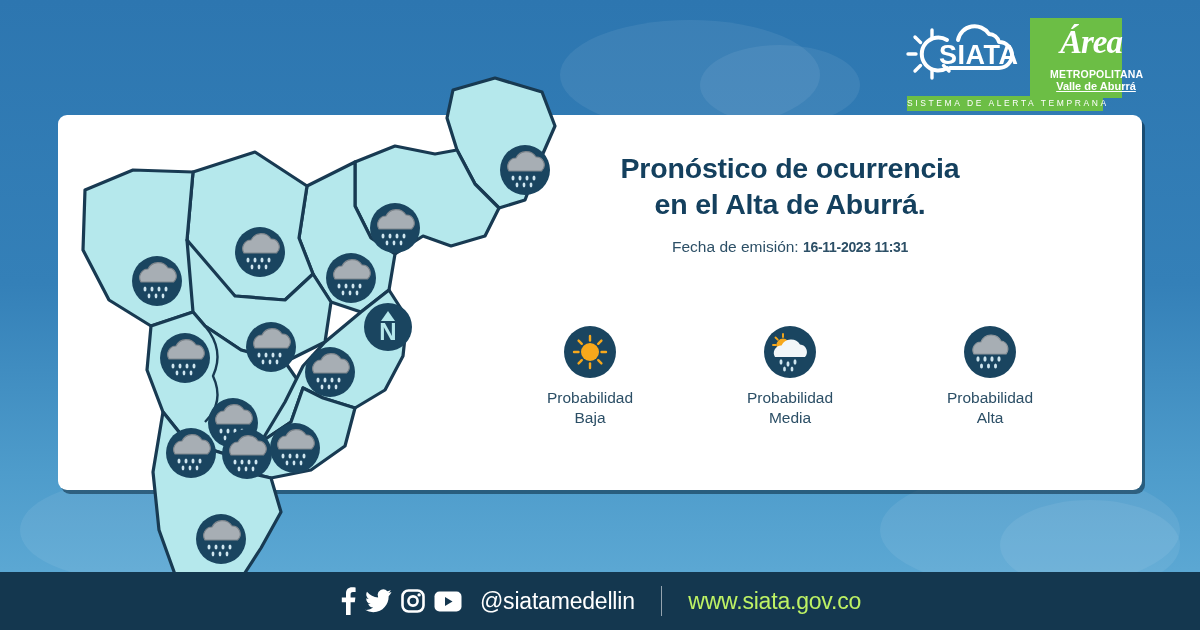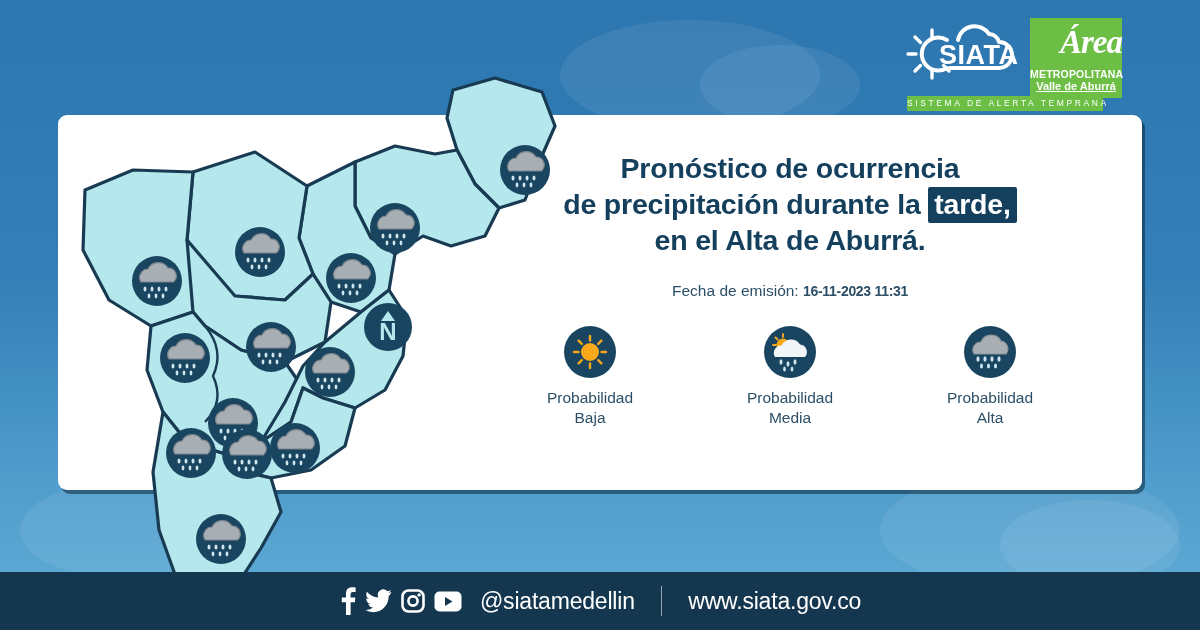--- a/index.html
+++ b/index.html
@@ -69,20 +69,21 @@
     line-height: 44px;
     letter-spacing: -1px;
   }
   .area-sub1, .area-sub2 {
     position: absolute;
     width: 92px;
     text-align: center;
     color: #ffffff;
     font-weight: bold;
     font-family: "Liberation Sans", sans-serif;
+    padding-left: 20px;
   }
   .area-sub1 { top: 50px; font-size: 10.5px; letter-spacing: 0.2px; }
   .area-sub2 { top: 62px; font-size: 11px; text-decoration: underline; }
 
   .tagline {
     position: absolute;
     left: 12px;
     top: 78px;
     width: 196px;
     height: 15px;
@@ -134,21 +135,21 @@
     text-align: center;
     letter-spacing: -0.2px;
   }
   .hl {
     background: #14405e;
     color: #ffffff;
     padding: 1px 6px 3px 6px;
     border-radius: 2px;
   }
   .date-row {
-    margin-top: 24px;
+    margin-top: 16px;
     text-align: center;
     color: #2c4f66;
     font-size: 15.5px;
   }
   .date-label { font-size: 15.5px; }
   .date-value { font-size: 14px; font-weight: bold; letter-spacing: -0.3px; }
 
   
   #legend {
     position: absolute;
@@ -198,21 +199,21 @@
     font-size: 23px;
     letter-spacing: -0.2px;
   }
   .fdiv {
     width: 1.5px;
     height: 30px;
     background: rgba(255,255,255,0.55);
     margin: 0 26px;
   }
   .website {
-    color: #ffffff;
+    color: #bef264;
     font-size: 23px;
     letter-spacing: -0.2px;
   }
 </style>
 </head>
 <body>
 
 <div id="stage">
 
   <div class="bg-cloud c1"></div>
@@ -313,24 +314,20 @@
           <use href="#rainIcon" transform="translate(192,404)"></use>
           <use href="#rainIcon" transform="translate(240,398)"></use>
           <use href="#rainIcon" transform="translate(166,489)"></use>
         </g>
     </svg>
   </div>
 
   <div id="right-col">
     <div class="title">
       <div>Pronóstico de ocurrencia</div>
-      <div>
-        <span>de precipitación durante la</span>
-        <span class="hl">tarde,</span>
-      </div>
       <div>en el Alta de Aburrá.</div>
     </div>
     <div class="date-row">
       <span class="date-label">Fecha de emisión:</span>
       <span class="date-value">16-11-2023 11:31</span>
     </div>
   </div>
 
   <div id="legend">
 

